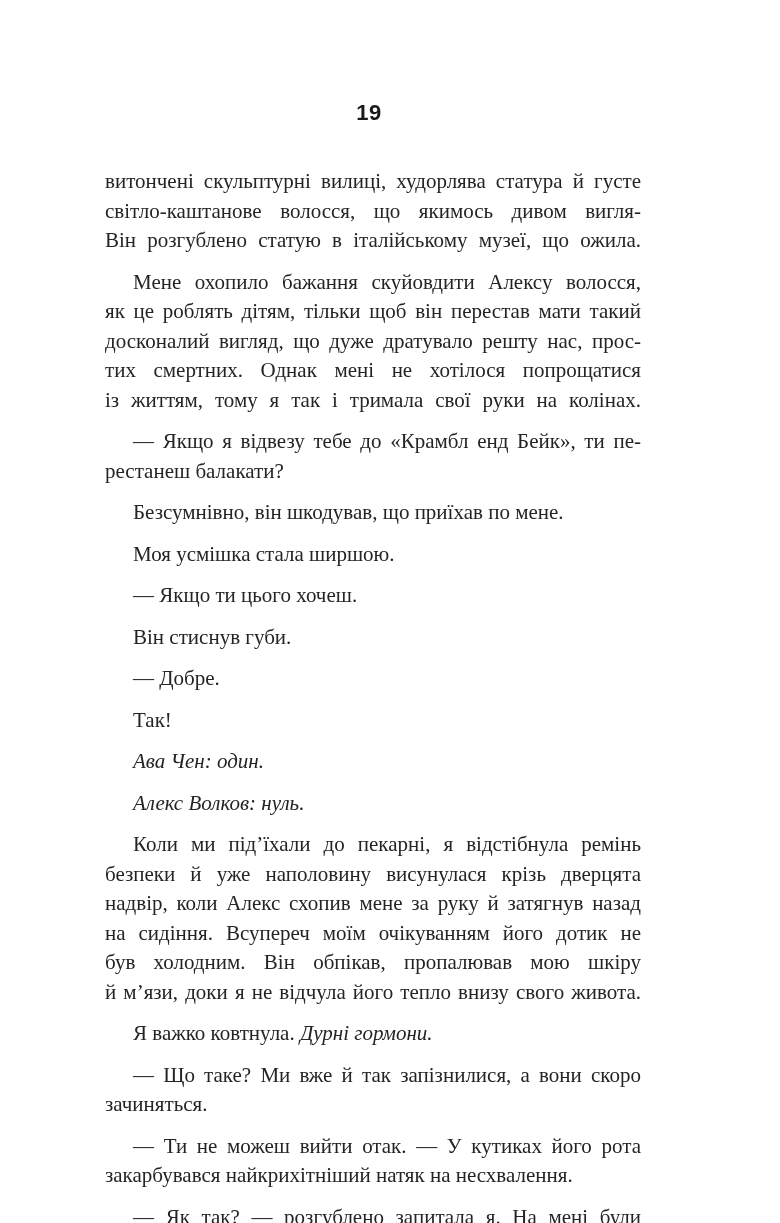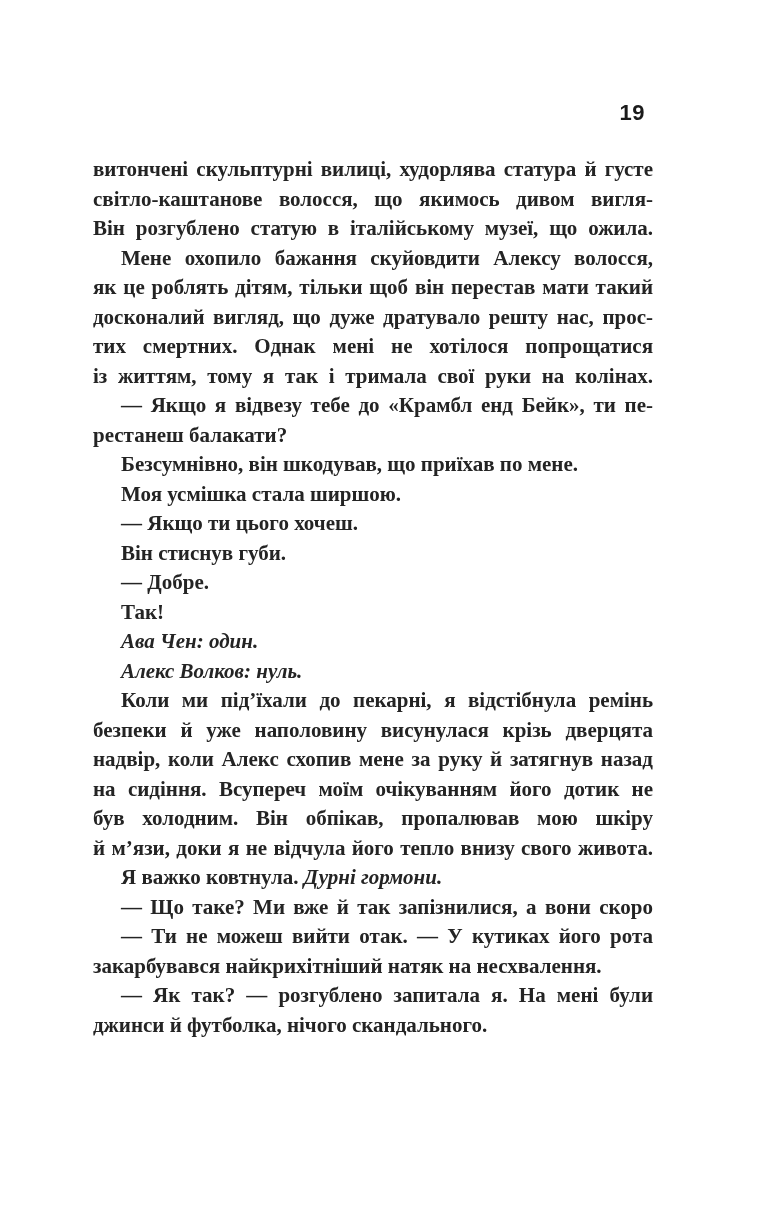--- a/index.html
+++ b/index.html
@@ -13,38 +13,38 @@
     position: relative;
     width: 780px;
     height: 1223px;
     background: #ffffff;
   }
   .page-number {
     position: absolute;
     top: 100px;
     left: 93px;
     width: 552px;
-    text-align: right;
+    text-align: center;
     font-family: "Liberation Sans", sans-serif;
     font-weight: 600;
     font-size: 22px;
     letter-spacing: 0.5px;
     color: #1a1a1a;
   }
   .text-block {
     position: absolute;
     left: 93px;
     top: 155px;
     width: 560px;
     font-family: "Liberation Serif", serif;
     font-size: 21px;
     line-height: 29.5px;
     color: #242424;
   }
-  .paragraph { margin: 0; padding: 0; font-weight: bold; }
+  .paragraph { margin: 12px; padding: 0; }
   .line {
     height: 29.5px;
     overflow: hidden;
     text-align: left;
   }
   .line.justify {
     text-align: justify;
     text-align-last: justify;
   }
   .line.indent {
@@ -104,20 +104,21 @@
         <div class="line justify"><span class="seg">надвір, коли Алекс схопив мене за руку й затягнув назад</span></div>
         <div class="line justify"><span class="seg">на сидіння. Всупереч моїм очікуванням його дотик не</span></div>
         <div class="line justify"><span class="seg">був холодним. Він обпікав, пропалював мою шкіру</span></div>
         <div class="line justify"><span class="seg">й м’язи, доки я не відчула його тепло внизу свого живота.</span></div>
       </div>
       <div class="paragraph">
         <div class="line indent"><span class="seg">Я важко ковтнула. </span><span class="seg italic">Дурні гормони.</span></div>
       </div>
       <div class="paragraph">
         <div class="line justify indent"><span class="seg">— Що таке? Ми вже й так запізнилися, а вони скоро</span></div>
+        <div class="line"><span class="seg">зачиняться.</span></div>
       </div>
       <div class="paragraph">
         <div class="line justify indent"><span class="seg">— Ти не можеш вийти отак. — У кутиках його рота</span></div>
         <div class="line"><span class="seg">закарбувався найкрихітніший натяк на несхвалення.</span></div>
       </div>
       <div class="paragraph">
         <div class="line justify indent"><span class="seg">— Як так? — розгублено запитала я. На мені були</span></div>
         <div class="line"><span class="seg">джинси й футболка, нічого скандального.</span></div>
       </div>
     </div>

